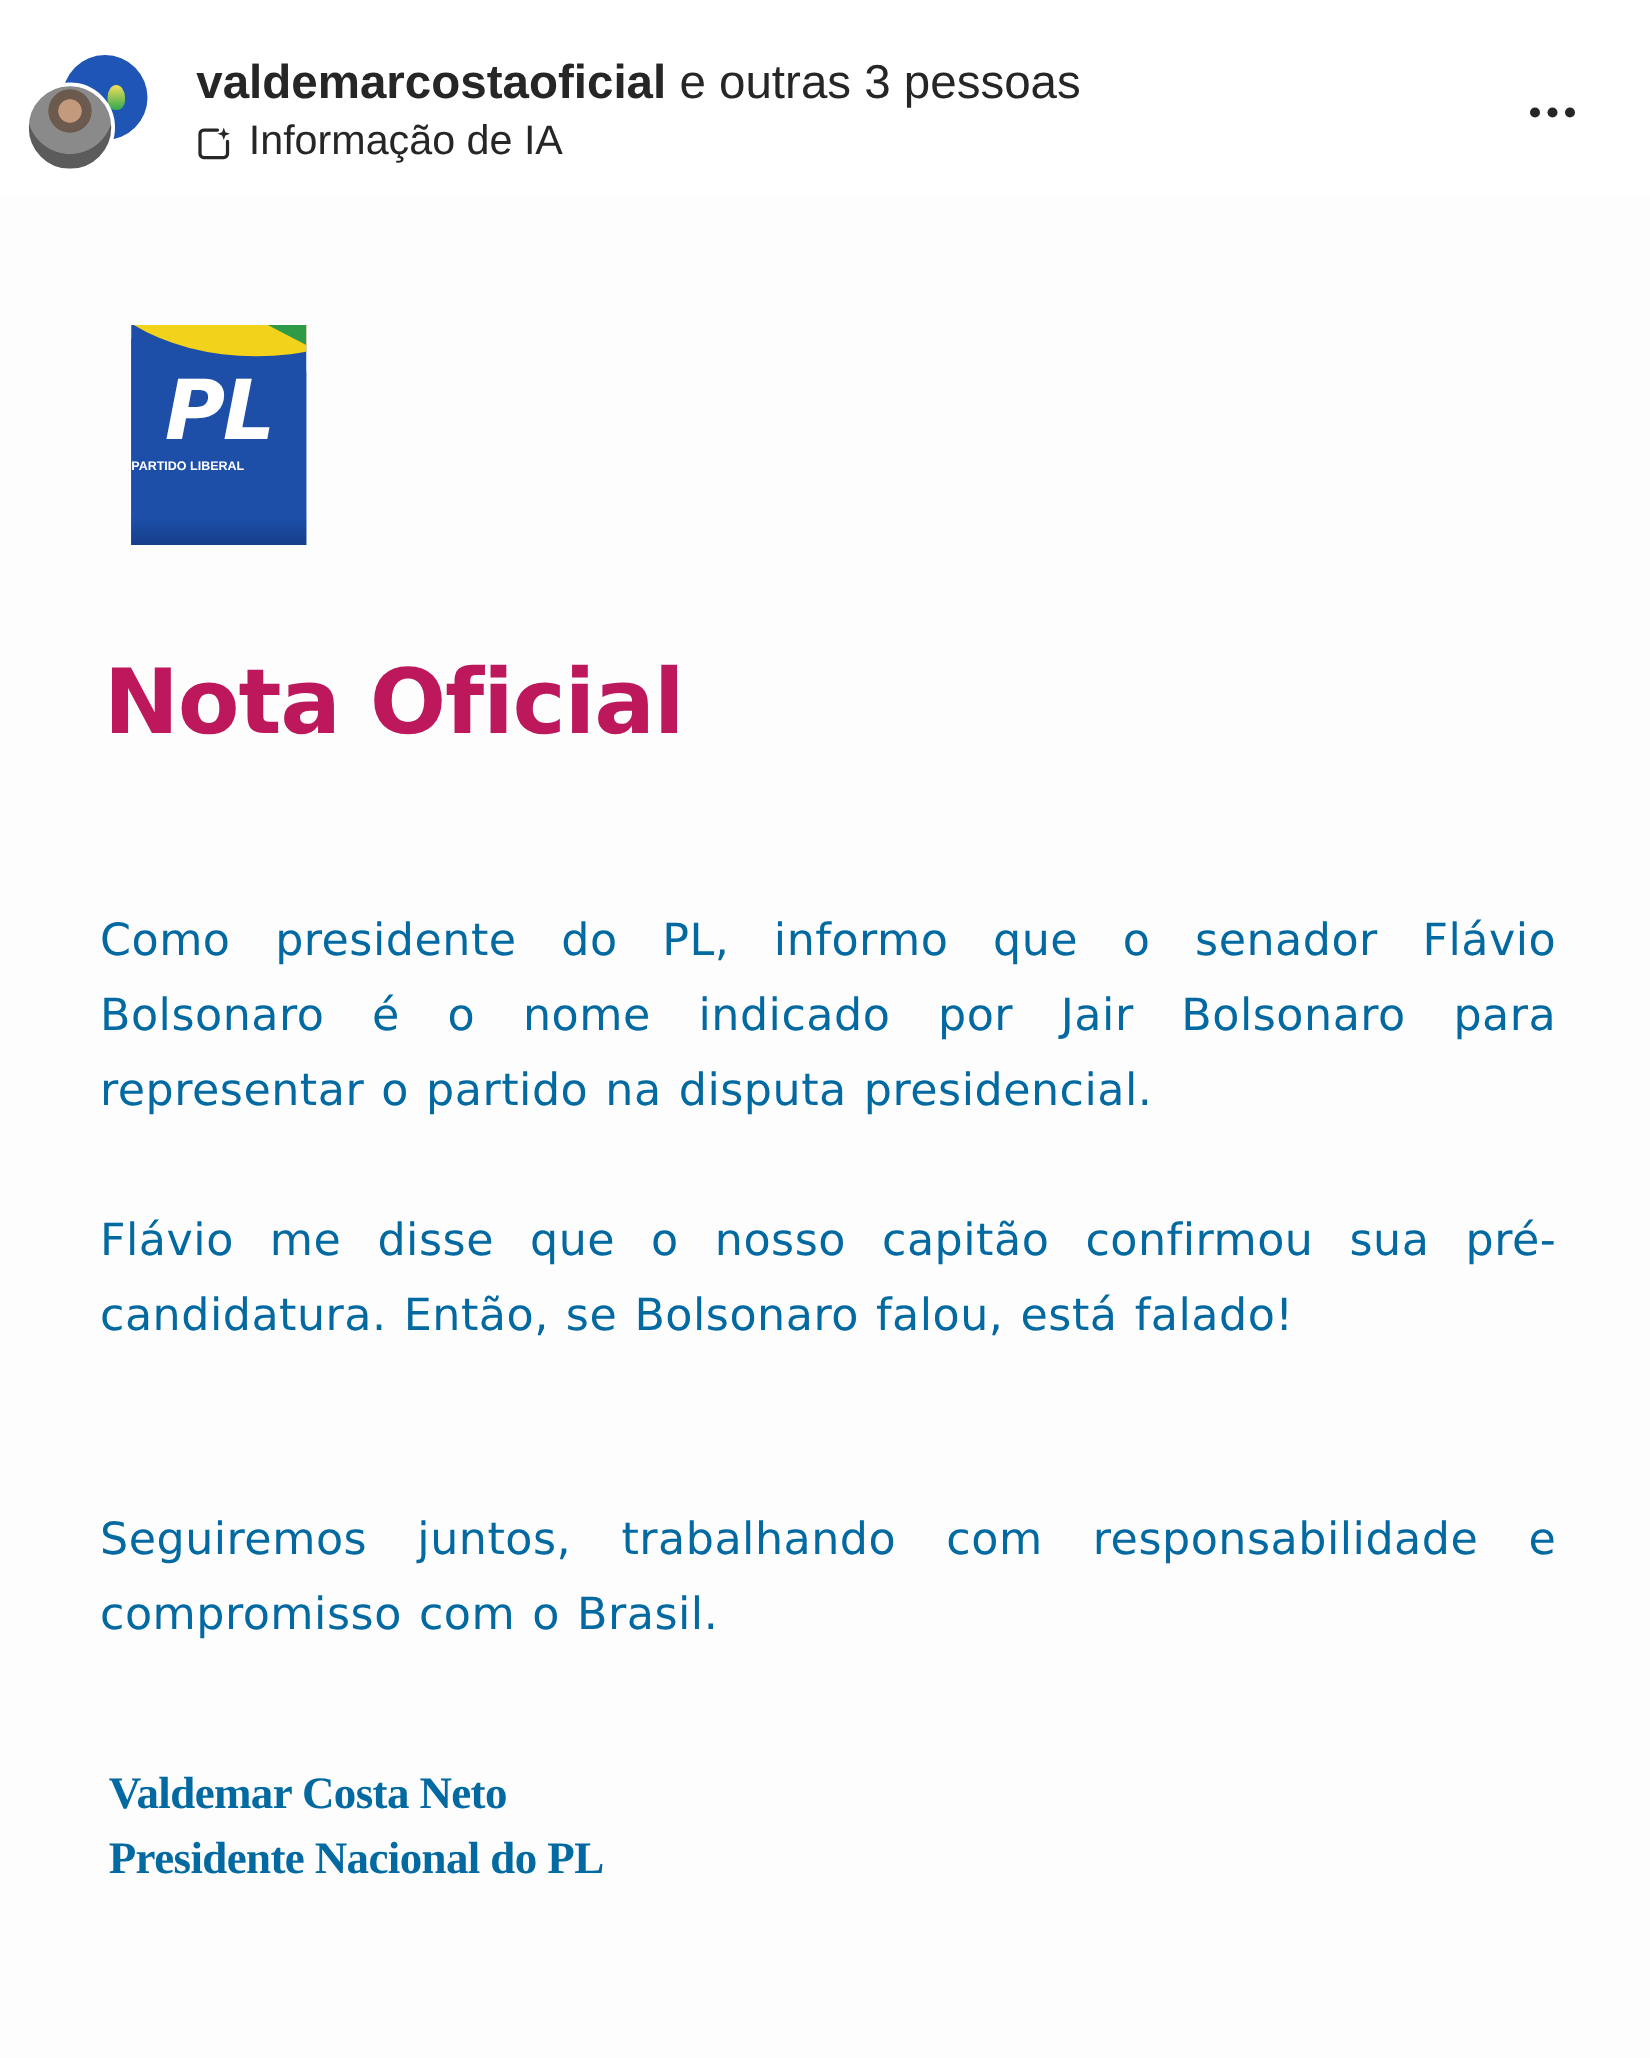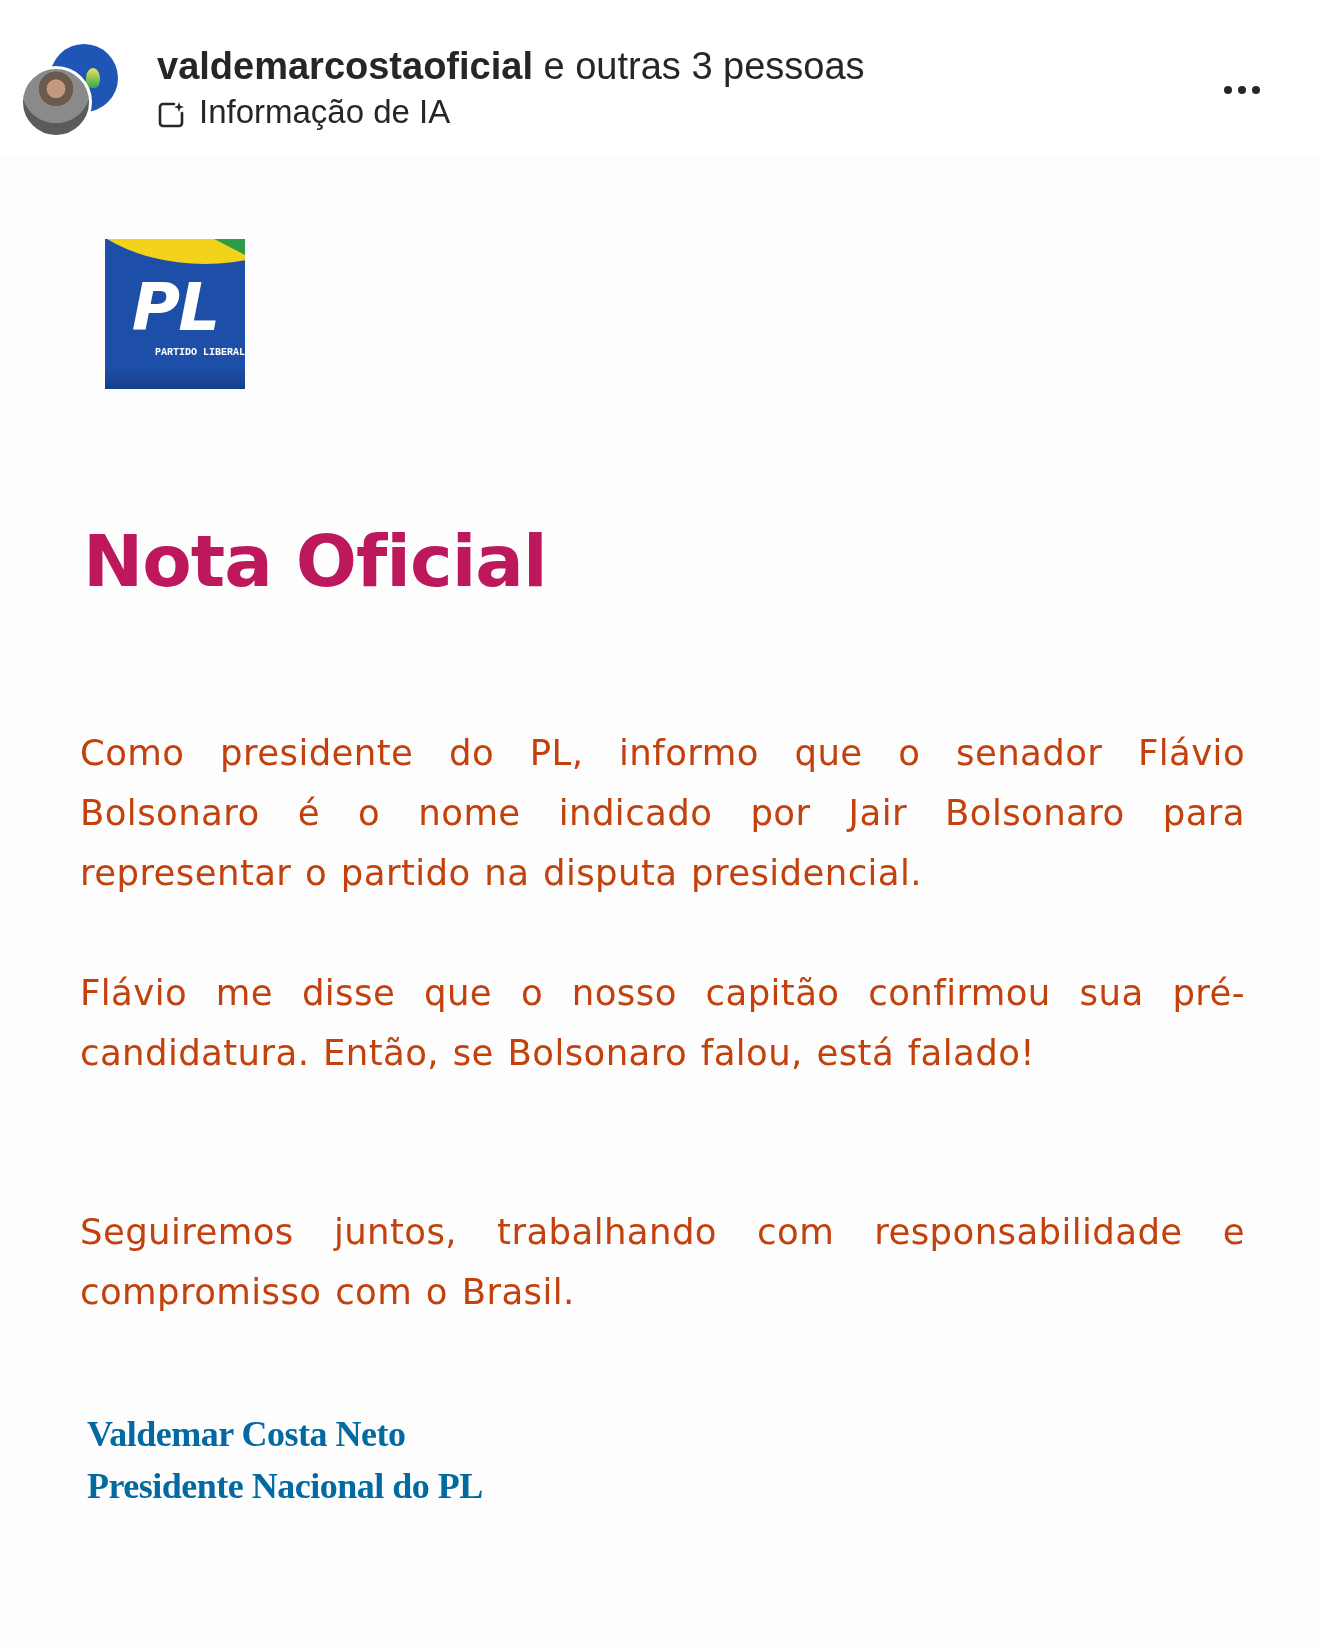--- a/index.html
+++ b/index.html
@@ -92,22 +92,22 @@
 
   .post-image {
     position: absolute;
     left: 0; top: 155px;
     width: 1320px;
     height: 1491px;
     background: #fdfdfd;
   }
   .pl-logo {
     position: absolute;
-    left: 105px; top: 84px;
-    width: 140px; height: 150px;
+    left: 105px; top: 105px;
+    width: 140px; height: 176px;
     background: #1d4fa8;
     overflow: hidden;
   }
   .pl-logo .flag-band {
     position: absolute;
     left: -40px; top: -150px;
     width: 280px; height: 175px;
     border-radius: 50%;
     background: #f3d21b;
   }
@@ -134,22 +134,22 @@
     font-weight: 700;
     font-style: italic;
     font-size: 66px;
     color: #ffffff;
     letter-spacing: -2px;
     line-height: 70px;
   }
   .pl-logo .pl-sub {
     position: absolute;
     left: 0; right: 0; top: 108px;
-    text-align: right;
-    font-family: Liberation Mono, monospace;
+    text-align: left;
+    font-family: Liberation Sans, sans-serif;
     font-weight: 700;
     font-size: 10px;
     color: #ffffff;
     letter-spacing: 0px;
   }
   .pl-logo .bottom-shade {
     position: absolute; left: 0; right: 0; bottom: 0; height: 22px;
     background: linear-gradient(#1d4fa8, #163f8a);
   }
 
@@ -164,21 +164,21 @@
     line-height: 100px;
     white-space: nowrap;
   }
   .paragraph {
     position: absolute;
     left: 80px;
     width: 1165px;
     font-family: "DejaVu Sans", sans-serif;
     font-size: 35.5px;
     line-height: 60px;
-    color: #c2410c;
+    color: #0369a1;
     text-align: justify;
     letter-spacing: 0.4px;
     word-spacing: 2px;
   }
   .p1 { top: 568px; }
   .p2 { top: 808px; }
   .p3 { top: 1047px; }
   .signature {
     position: absolute;
     left: 87px; top: 1253px;

